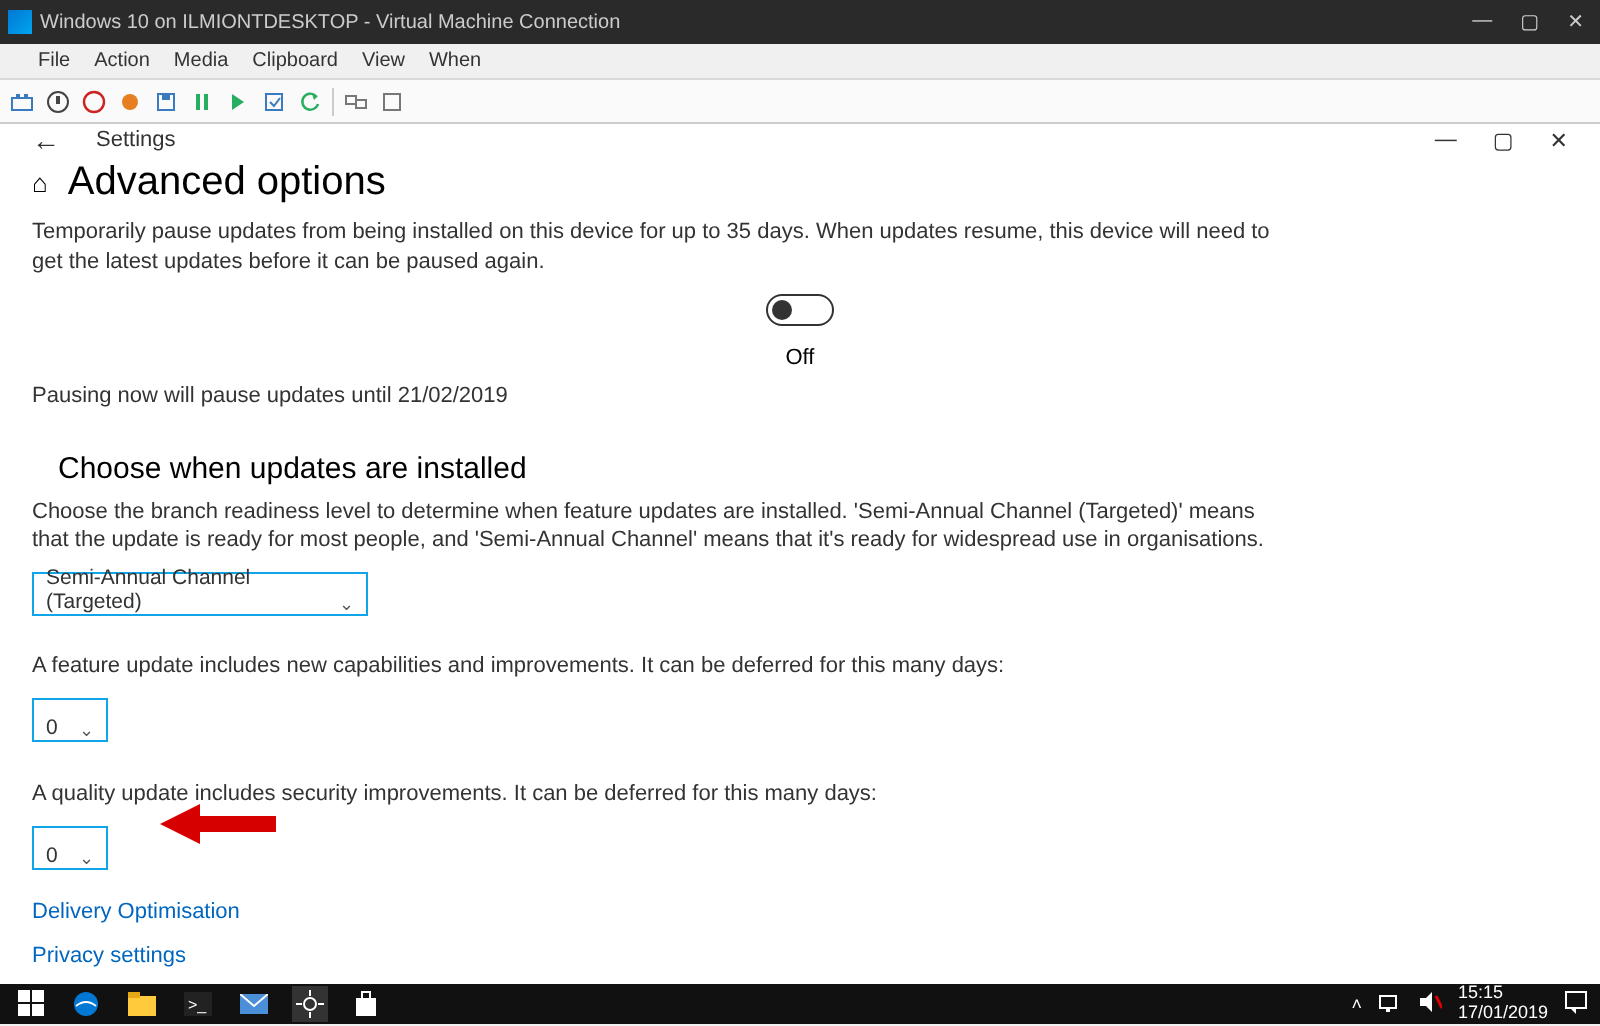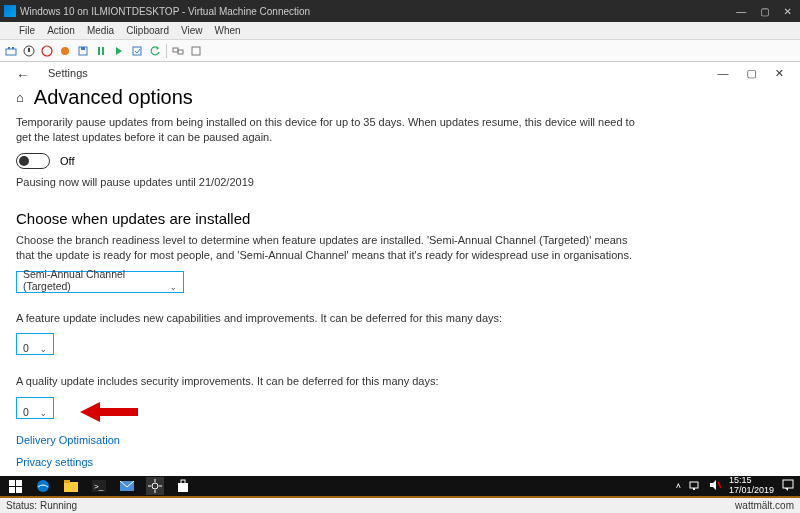--- a/index.html
+++ b/index.html
@@ -28,25 +28,25 @@
 .settings-header-left { display: flex; align-items: center; gap: 18px; }
 .back-arrow { font-size: 14px; }
 .settings-header-right { display: flex; gap: 18px; font-size: 11px; }
 
 
 .content { padding: 0 16px 8px 16px; flex: 1; }
 .title-row { display: flex; align-items: center; gap: 10px; margin-top: 2px; }
 .title-row h1 { font-weight: 400; font-size: 20px; }
 .home-ico { font-size: 13px; }
 .para { font-size: 11px; color: #333; margin-top: 6px; line-height: 1.35; max-width: 620px; }
-.toggle-row { display: flex; align-items: center; gap: 10px; margin-top: 8px; }
+.toggle-row { display: flex; align-items: center; gap: 10px; margin-top: 8px; flex-direction: column; }
 .toggle { width: 34px; height: 16px; border: 1px solid #333; border-radius: 8px; position: relative; background: #fff; }
 .toggle-knob { width: 10px; height: 10px; background: #333; border-radius: 50%; position: absolute; left: 2px; top: 2px; }
 .toggle-label { font-size: 11px; }
-.h2 { font-size: 15px; font-weight: 400; margin-top: 20px; }
+.h2 { font-size: 15px; font-weight: 400; margin-top: 20px; margin-left: 13px; }
 .select-box { border: 1px solid #0ea5e9; height: 22px; display: inline-flex; align-items: flex-end; padding: 0 6px; font-size: 10.5px; color: #333; margin-top: 8px; gap: 6px; }
 .select-box.small { width: 38px; justify-content: space-between; }
 .chev { font-size: 9px; color: #555; }
 .link { color: #0066c0; font-size: 11px; margin-top: 14px; display: block; }
 .link + .link { margin-top: 10px; }
 .arrow-annotation { position: absolute; left: 80px; top: 338px; }
 
 
 .taskbar { height: 28px; background: #111; display: flex; align-items: center; justify-content: space-between; padding: 0 6px; }
 .tb-left { display: flex; align-items: center; gap: 10px; }

